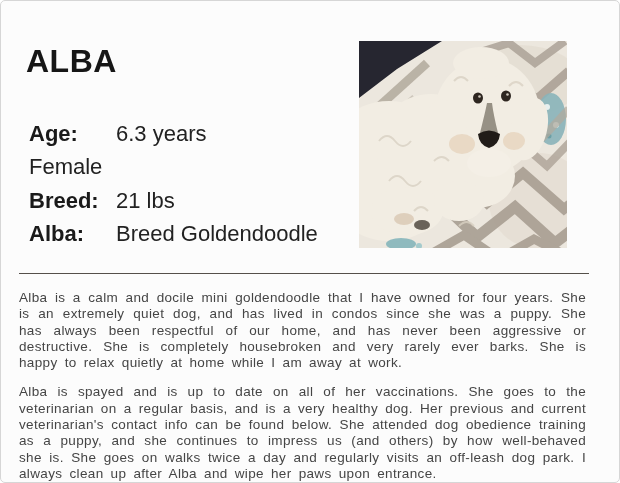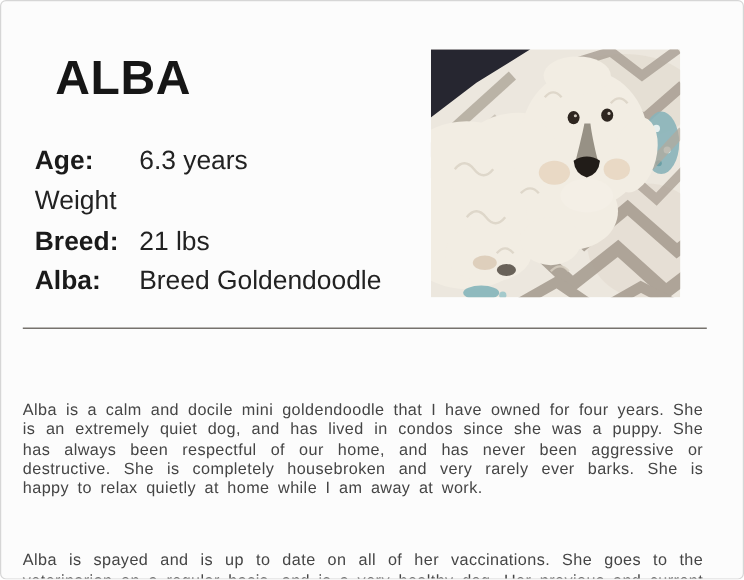--- a/index.html
+++ b/index.html
@@ -11,22 +11,22 @@
   .page {
     position: relative;
     width: 620px; height: 483px;
     background: #fcfcfc;
     border: 1px solid #d6d6d6;
     border-radius: 5px;
     overflow: hidden;
   }
   .pet-name {
     position: absolute;
-    left: 45px; top: 42px;
-    font-size: 40px;
+    left: 25px; top: 42px;
+    font-size: 32px;
     font-weight: 700;
     letter-spacing: 0.5px;
     color: #161616;
   }
   .info-table {
     position: absolute;
     left: 28px; top: 112px;
     width: 322px;
   }
   .info-row {
@@ -67,37 +67,36 @@
     width: 567px;
   }
   .body-text p {
     font-size: 13.5px;
     line-height: 16.3px;
     letter-spacing: 0.35px;
     word-spacing: 3px;
     text-align: justify;
     color: #454545;
     margin-bottom: 13px;
-    margin-top: 44px;
   }
 </style>
 </head>
 <body>
 
 <div class="page">
 
   <h1 class="pet-name">ALBA</h1>
 
   <div class="info-table">
     <div class="info-row">
       <span class="info-label">Age:</span>
       <span class="info-value">6.3 years</span>
     </div>
     <div class="info-row">
-      <span class="info-value">Weight</span>
+      <span class="info-value">Female</span>
     </div>
     <div class="info-row">
       <span class="info-label">Breed:</span>
       <span class="info-value">21 lbs</span>
     </div>
     <div class="info-row">
       <span class="info-label">Alba:</span>
       <span class="info-value">Breed Goldendoodle</span>
     </div>
   </div>

